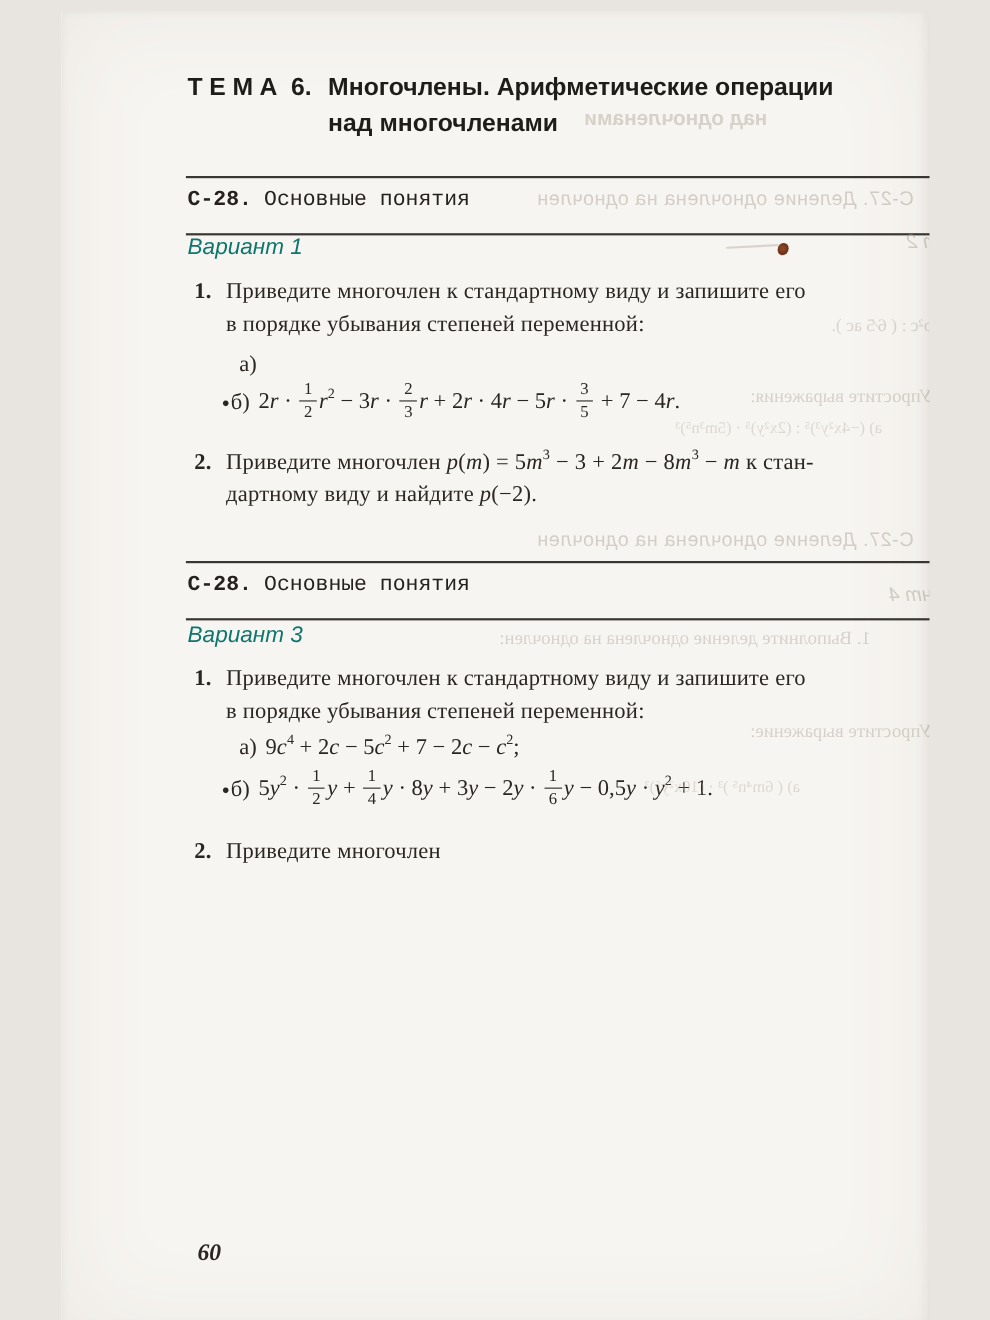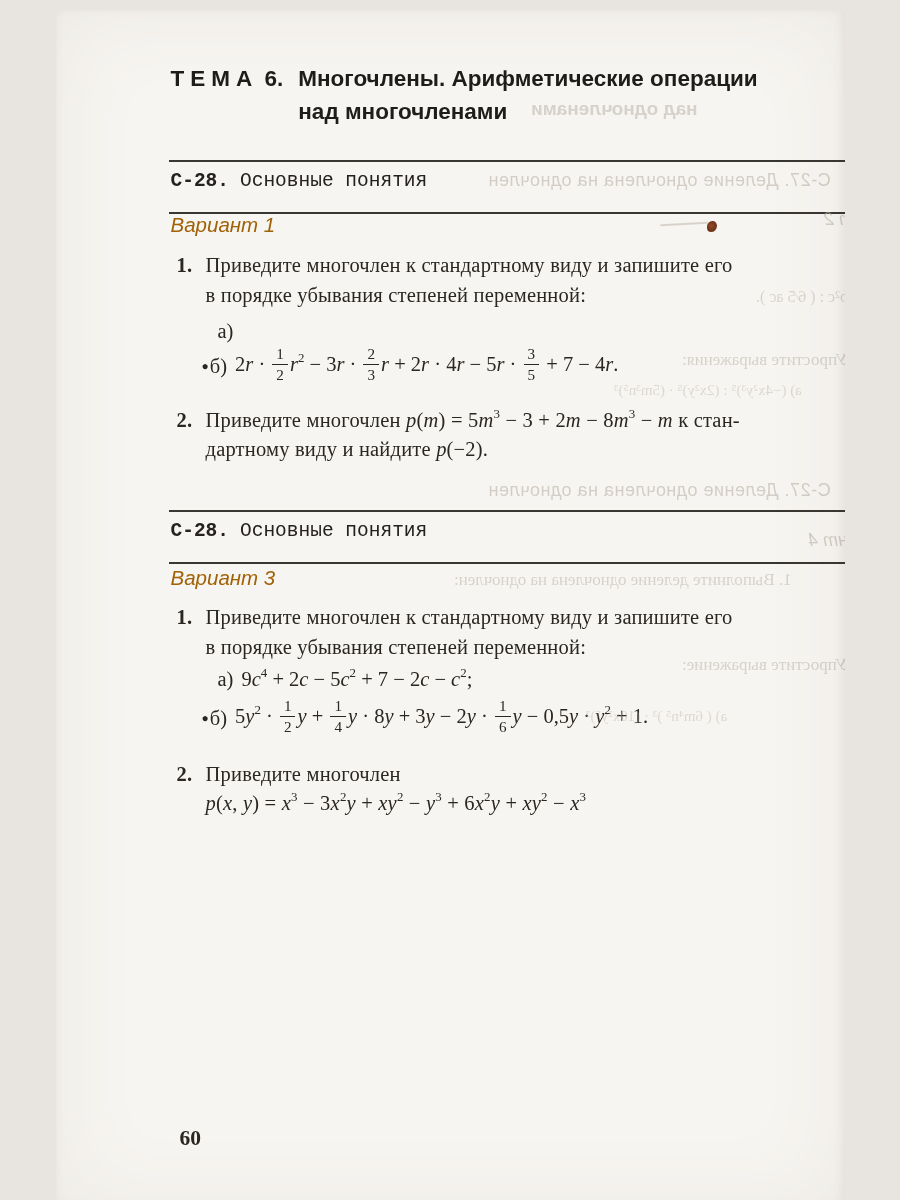--- a/index.html
+++ b/index.html
@@ -30,21 +30,21 @@
     padding:6px 0 18px 2px;color:#24211e;
   }
   .band .code{font-weight:bold;margin-right:11px;}
   .band-1{top:150px;}
   .band-2{top:500px;}
 
   
   .variant{
     position:absolute;left:115px;
     font-family:"Liberation Sans", sans-serif;font-style:italic;
-    font-size:20.5px;color:#a16207;
+    font-size:20.5px;color:#0f766e;
   }
   .variant-1{top:203px;}
   .variant-3{top:556px;text-align:center;}
 
   
   .problem{
     position:absolute;left:121px;display:flex;align-items:flex-start;
     font-size:20.5px;line-height:30px;letter-spacing:.2px;color:#2a2622;
   }
   .pnum{font-weight:bold;width:29px;flex:0 0 auto;}
@@ -71,21 +71,21 @@
   .frac{
     display:inline-flex;flex-direction:column;align-items:center;
     vertical-align:middle;font-size:74%;line-height:1.15;margin:0 2px;position:relative;top:-2px;
   }
   .frac .num{border-bottom:1.5px solid #2a2622;padding:0 4px 1px;}
   .frac .den{padding-top:1px;}
 
   
   .pagenum{
     position:absolute;left:124px;top:1116px;
-    font-weight:bold;font-size:21.5px;color:#2a2622;
+    font-weight:bold;font-size:21.5px;color:#2a2622;font-style:italic;
   }
 
   
   .bleed{
     position:absolute;transform:scaleX(-1);
     font-family:"Liberation Sans", sans-serif;color:#b6aea3;opacity:.55;
     white-space:nowrap;pointer-events:none;
   }
   .bl-te{left:812px;top:53px;font-size:20px;font-weight:bold;letter-spacing:7px;}
   .bl-nad{left:475px;top:88px;font-size:19px;font-weight:bold;opacity:.5;}
@@ -192,21 +192,20 @@
         </span><i>y</i> · 8<i>y</i> + 3<i>y</i> − 2<i>y</i> · <span class="frac">
           <span class="num">1</span>
           <span class="den">6</span>
         </span><i>y</i> − 0,5<i>y</i> · <i>y</i><sup>2</sup> + 1.</span>
   </div>
 
   <div class="problem p2-v3">
     <span class="pnum">2.</span>
     <div class="pbody">
       <div class="math">Приведите многочлен</div>
-      <div class="math"><i>p</i>(<i>x</i>, <i>y</i>) = <i>x</i><sup>3</sup> − 3<i>x</i><sup>2</sup><i>y</i> + <i>xy</i><sup>2</sup> − <i>y</i><sup>3</sup> + 6<i>x</i><sup>2</sup><i>y</i> + <i>xy</i><sup>2</sup> − <i>x</i><sup>3</sup></div>
     </div>
   </div>
 
   <div class="pagenum">60</div>
 
   <div class="bleed bl-te">Т Е</div>
   <div class="bleed bl-nad">над одночленами</div>
   <div class="bleed bl-c27a">С-27.  Деление одночлена на одночлен</div>
   <div class="bleed bl-var2">Вариант 2</div>
   <div class="bleed bl-math1">9a²b²c : ( 6⁄5 ac ).</div>

